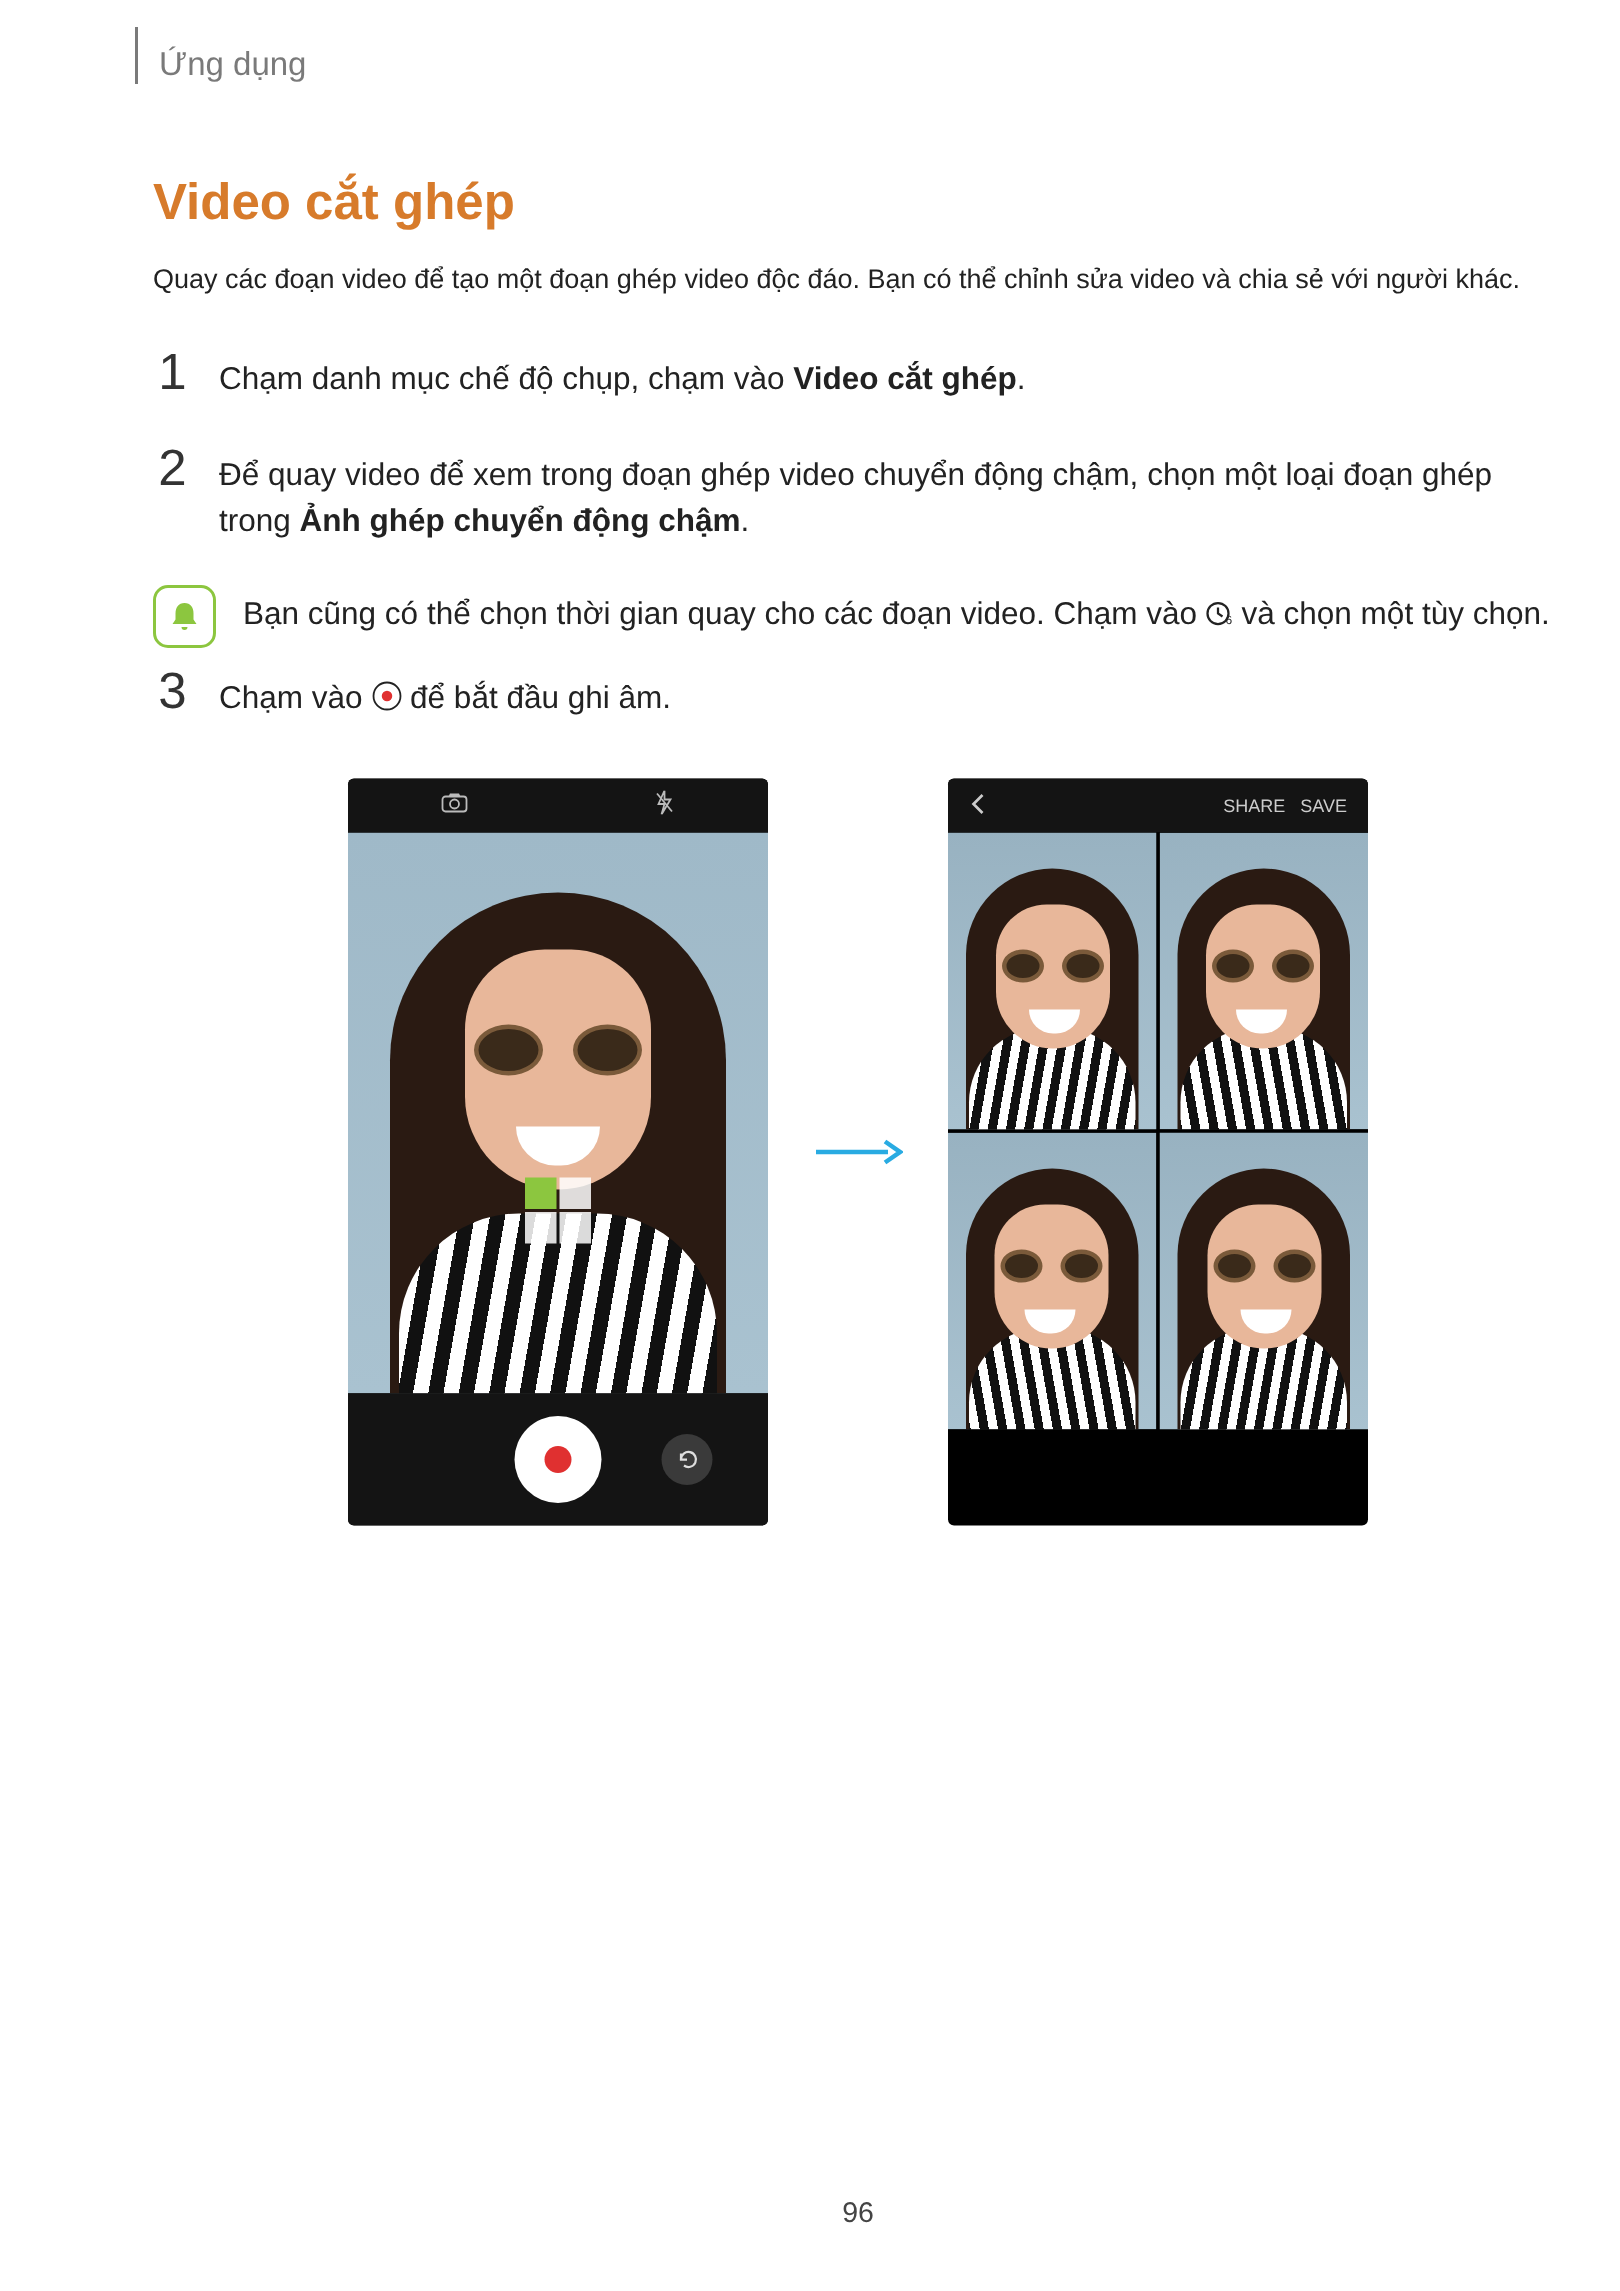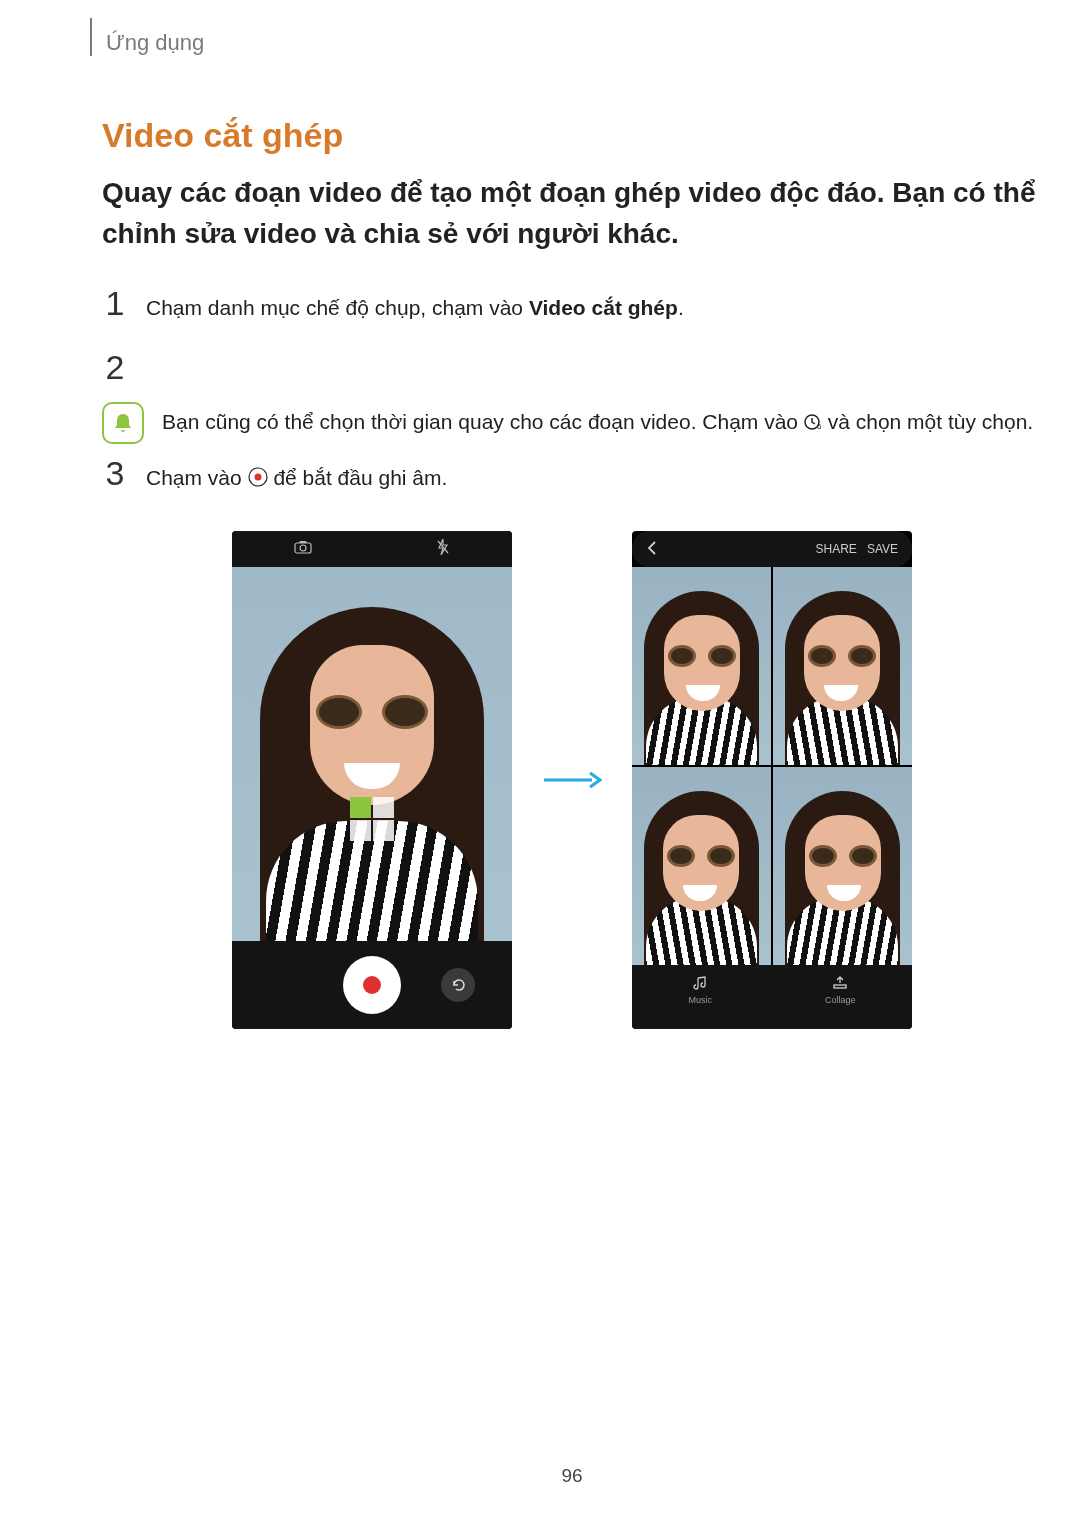--- a/index.html
+++ b/index.html
@@ -1,21 +1,21 @@
 <!DOCTYPE html>
 <html><head>
 <meta charset="utf-8">
 <style>
   * { box-sizing: border-box; margin: 0; padding: 0; }
   html, body { width: 1080px; height: 1527px; background: #fff; font-family: Arial, Helvetica, sans-serif; color: #222; }
   .page { position: relative; width: 1080px; height: 1527px; padding: 36px 70px 0 70px; margin-left: 32px; }
   .chapter-bar { position: absolute; left: 58px; top: 18px; width: 2px; height: 38px; background: #7a7a7a; }
   .chapter { position: absolute; left: 74px; top: 30px; font-size: 22px; color: #7a7a7a; }
   .title { margin-top: 80px; font-size: 34px; font-weight: bold; color: #d77b2b; }
-  .intro { margin-top: 18px; font-size: 28px; line-height: 1.45; font-weight: bold; }
+  .intro { margin-top: 18px; font-size: 18px; line-height: 1.45; }
   .steps { margin-top: 32px; }
   .step { display: flex; gap: 18px; margin-bottom: 18px; }
   .step-num { font-size: 34px; color: #333; width: 26px; text-align: center; line-height: 1.0; flex-shrink: 0; }
   .step-body { font-size: 21px; line-height: 1.5; padding-top: 6px; }
   .step-body p { margin-bottom: 8px; }
   .inline-icon { display: inline-block; vertical-align: -2px; }
   strong { font-weight: bold; }
   .tip { display: flex; gap: 18px; margin: 10px 0 12px 0; }
   .tip-icon { width: 42px; height: 42px; border: 2px solid #8cc63f; border-radius: 10px; display: flex; align-items: center; justify-content: center; flex-shrink: 0; }
   .tip-text { font-size: 21px; line-height: 1.5; padding-top: 4px; }
@@ -37,21 +37,21 @@
   .shirt { position: absolute; bottom: 0; left: 34px; right: 34px; height: 120px; background: repeating-linear-gradient(100deg, #111 0 10px, #fff 10px 20px); border-radius: 80px 80px 0 0; }
   .grid { position: absolute; left: 50%; transform: translateX(-50%); bottom: 100px; width: 44px; height: 44px; display: grid; grid-template: 1fr 1fr / 1fr 1fr; gap: 2px; }
   .grid > div { background: rgba(255,255,255,0.85); }
   .grid > div.sel { background: #8cc63f; }
   .ph1-bot { position: absolute; bottom: 0; left: 0; right: 0; height: 88px; background: #141414; display: flex; align-items: center; justify-content: center; gap: 40px; }
   .rec-btn { width: 58px; height: 58px; border-radius: 50%; background: #fff; display: flex; align-items: center; justify-content: center; }
   .rec-dot { width: 18px; height: 18px; border-radius: 50%; background: #e03030; }
   .undo-btn { width: 34px; height: 34px; border-radius: 50%; background: #3a3a3a; display: flex; align-items: center; justify-content: center; color: #ddd; font-size: 18px; }
 
   
-  .ph2-top { position: absolute; top: 0; left: 0; right: 0; height: 36px; background: #141414; display: flex; align-items: center; padding: 0 14px; gap: 10px; color: #ccc; font-size: 12px; border-radius: 17px; }
+  .ph2-top { position: absolute; top: 0; left: 0; right: 0; height: 36px; background: #141414; display: flex; align-items: center; padding: 0 14px; gap: 10px; color: #ccc; font-size: 12px; }
   .ph2-top .spacer { flex: 1; }
   .ph2-grid { position: absolute; top: 36px; left: 0; right: 0; bottom: 64px; display: grid; grid-template: 1fr 1fr / 1fr 1fr; gap: 2px; background: #000; }
   .ph2-cell { position: relative; overflow: hidden; }
   .ph2-cell .sky { background: linear-gradient(#98b2c1, #a9c2d0); }
   .ph2-cell .skin { top: 48px; left: 32px; width: 76px; height: 96px; border-radius: 40px 40px 45px 45px; }
   .ph2-cell .hair { top: 24px; left: 12px; right: 12px; border-radius: 70px 70px 0 0; }
   .ph2-cell .glasses { top: 78px; left: 36px; width: 68px; height: 22px; }
   .ph2-cell .lens { width: 28px; height: 22px; }
   .ph2-cell .smile { top: 118px; left: 54px; width: 34px; height: 16px; border-radius: 0 0 18px 18px; }
   .ph2-cell .shirt { left: 14px; right: 14px; height: 68px; border-radius: 50px 50px 0 0; background: repeating-linear-gradient(100deg, #111 0 6px, #fff 6px 12px); }
@@ -81,20 +81,23 @@
       <div class="step-body">
         <p>
           <span>Chạm danh mục chế độ chụp, chạm vào </span><strong>Video cắt ghép</strong><span>.</span>
         </p>
       </div>
     </div>
 
     <div class="step">
       <div class="step-num">2</div>
       <div class="step-body">
+        <p>
+          <span>Để quay video để xem trong đoạn ghép video chuyển động chậm, chọn một loại đoạn ghép trong </span><strong>Ảnh ghép chuyển động chậm</strong><span>.</span>
+        </p>
       </div>
     </div>
 
     <div class="tip">
       <div class="tip-icon">
         <svg width="24" height="24" viewBox="0 0 24 24">
             <path d="M12 3 C8 3 6 6 6 10 L6 14 L4 17 L20 17 L18 14 L18 10 C18 6 16 3 12 3 Z M10 19 A2 2 0 0 0 14 19 Z" fill="#8cc63f"></path>
           </svg>
       </div>
       <div class="tip-text">
@@ -229,32 +232,17 @@
               <div class="shirt"></div>
               <div class="skin"></div>
               <div class="glasses">
                 <div class="lens l"></div>
                 <div class="lens r"></div>
               </div>
               <div class="smile"></div>
             </div>
           </div>
       </div>
-      <div class="ph2-bot">
-        <div class="item">
-          <svg width="16" height="16" viewBox="0 0 16 16">
-              <path d="M6 3 L6 12 A2 2 0 1 1 4 10 M6 3 L13 2 L13 10 A2 2 0 1 1 11 8" fill="none" stroke="#ccc" stroke-width="1.3"></path>
-            </svg>
-          <span>Music</span>
-        </div>
-        <div class="item">
-          <svg width="16" height="16" viewBox="0 0 16 16">
-              <rect x="2" y="10" width="12" height="3" fill="none" stroke="#ccc" stroke-width="1.3"></rect>
-              <path d="M8 2 L8 8 M5 5 L8 2 L11 5" fill="none" stroke="#ccc" stroke-width="1.3"></path>
-            </svg>
-          <span>Collage</span>
-        </div>
-      </div>
     </div>
   </div>
 
   <div class="pagenum">96</div>
 </div>
 
 </body></html>

